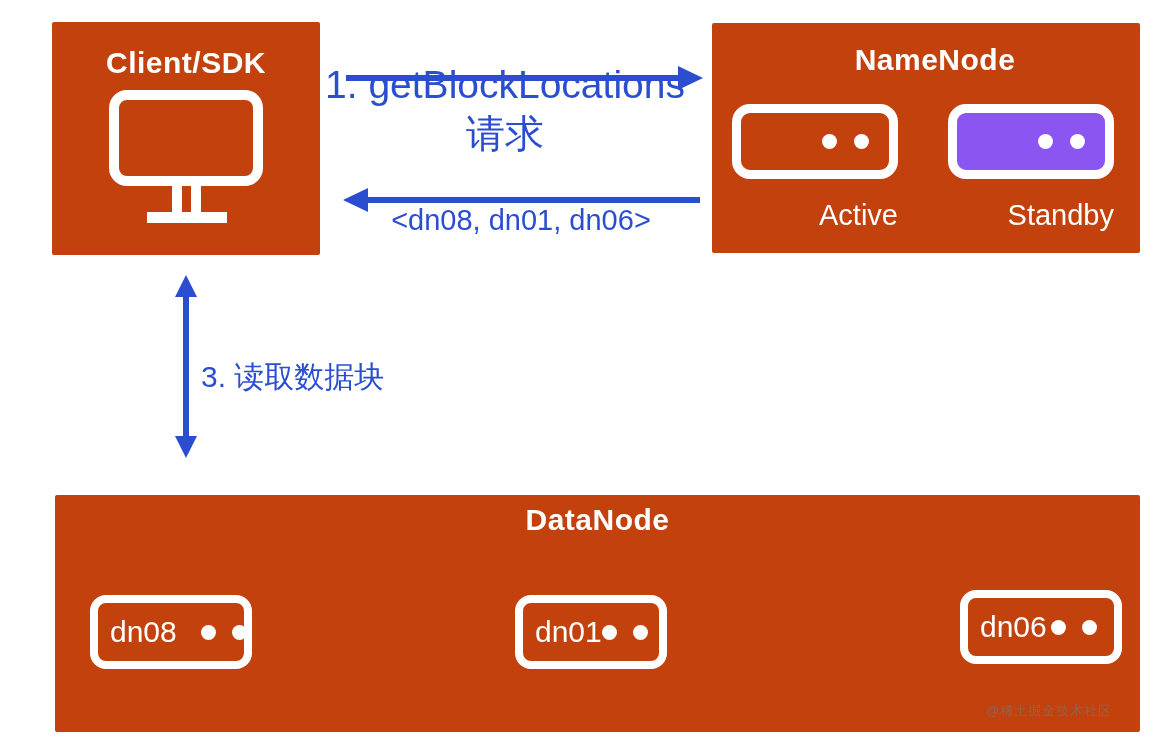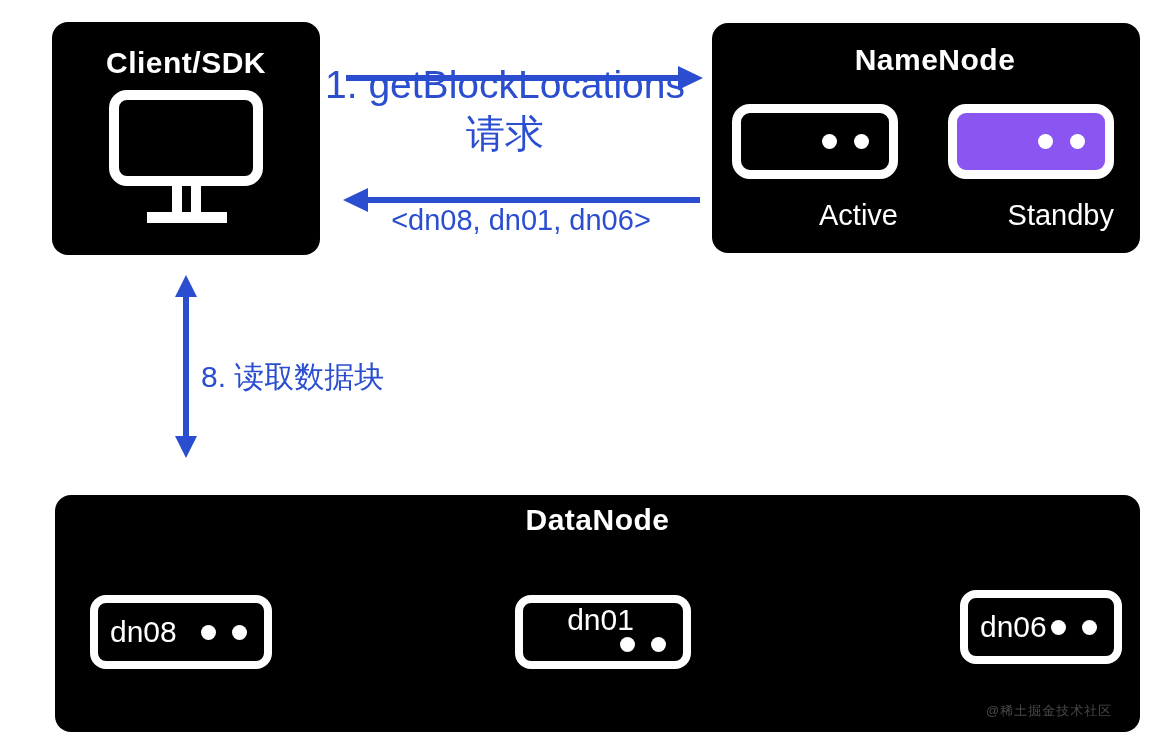--- a/index.html
+++ b/index.html
@@ -9,22 +9,22 @@
   .canvas {
     position: relative;
     width: 1176px;
     height: 750px;
     background: #ffffff;
     overflow: hidden;
   }
 
   .box {
     position: absolute;
-    background: #000000;
-    border-radius: 16px;
+    background: #c2410c;
+    border-radius: 2px;
     color: #ffffff;
   }
 
   .box-title {
     text-align: center;
     font-size: 30px;
     font-weight: 600;
     color: #ffffff;
     letter-spacing: 0.5px;
   }
@@ -71,22 +71,22 @@
     position: absolute;
     height: 74px;
     border: 8px solid #ffffff;
     border-radius: 16px;
     display: flex;
     align-items: center;
     padding: 0 17px 0 12px;
   }
   .dn-rect .dots { margin-right: 0; gap: 16px; }
   .dn-label { font-size: 30px; font-weight: 500; color: #ffffff; }
-  .dn-08 { left: 35px;  top: 100px; width: 182px; gap: 24px; }
-  .dn-01 { left: 460px; top: 100px; width: 176px; flex-direction: column; }
+  .dn-08 { left: 35px;  top: 100px; width: 162px; gap: 24px; }
+  .dn-01 { left: 460px; top: 100px; width: 152px; }
   .dn-06 { left: 905px; top: 95px;  width: 162px; }
 
   
   .flow-label {
     position: absolute;
     color: #2b4ed0;
     font-weight: 500;
     text-align: center;
   }
   .flow-1 { left: 317px; top: 37px;  width: 376px; font-size: 39px; margin-top: 26px; }
@@ -143,21 +143,21 @@
             <span class="dot"></span>
           </span>
         </div>
         <div class="node-label">Standby</div>
       </div>
     </div>
   </div>
 
   <div class="flow-label flow-1">1. getBlockLocations请求</div>
   <div class="flow-label flow-2b">&lt;dn08, dn01, dn06&gt;</div>
-  <div class="flow-label flow-3">8. 读取数据块</div>
+  <div class="flow-label flow-3">3. 读取数据块</div>
 
   <svg class="arrow-layer" width="1176" height="750" viewBox="0 0 1176 750">
 
     <g>
       <line x1="346" y1="78" x2="681" y2="78" stroke="#2b4ed0" stroke-width="6"></line>
       <polygon points="678,66 703,78 678,90" fill="#2b4ed0"></polygon>
     </g>
 
     <g>
       <line x1="365" y1="200" x2="700" y2="200" stroke="#2b4ed0" stroke-width="6"></line>

